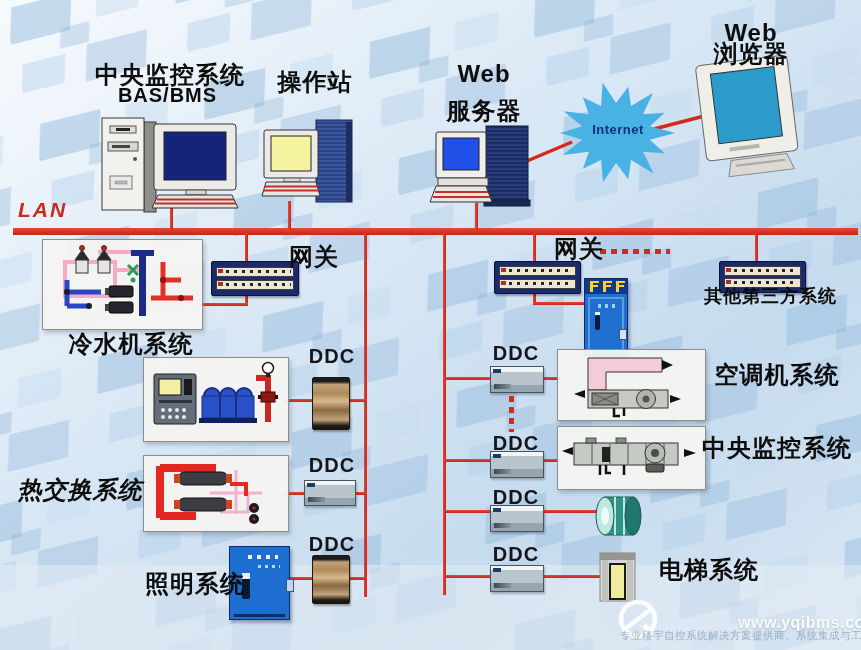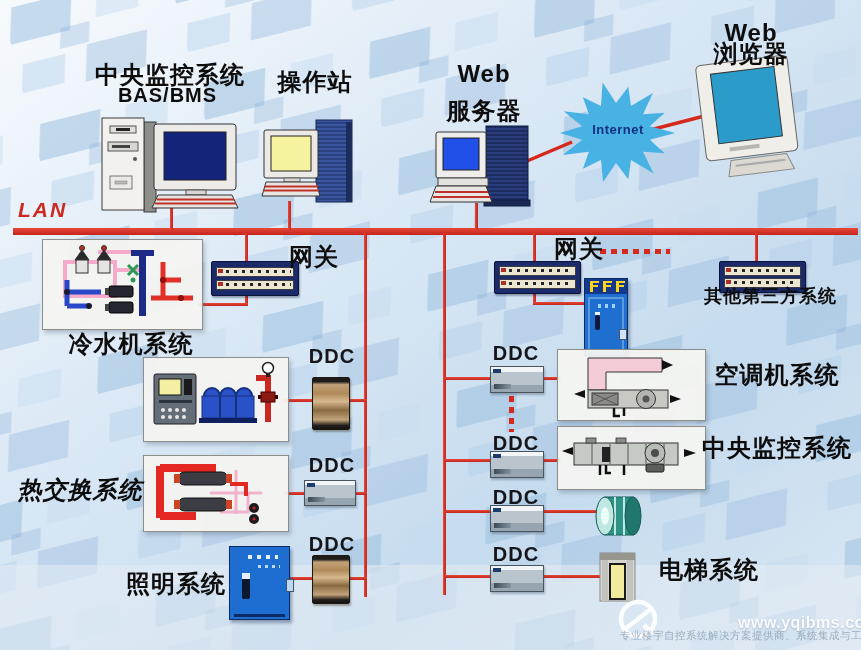--- a/index.html
+++ b/index.html
@@ -306,21 +306,21 @@
   </div>
   <div class="lbl" style="left:10px;top:477px;width:140px;font-style:italic;">热交换系统</div>
 
   <div class="light-cab" style="left:229px;top:546px;width:59px;height:72px;">
     <div class="lc-marks"></div>
     <div class="lc-dots"></div>
     <div class="lc-handle"></div>
     <div class="lc-tag"></div>
     <div class="lc-base"></div>
   </div>
-  <div class="lbl" style="left:106px;top:571px;width:140px;text-align:center;">照明系统</div>
+  <div class="lbl" style="left:125px;top:571px;width:140px;text-align:center;">照明系统</div>
 
   <div class="ddc" style="left:306px;top:345px;width:52px;">DDC</div>
   <div class="ddc-b" style="left:312px;top:377px;width:36px;height:51px;"></div>
 
   <div class="ddc" style="left:306px;top:454px;width:52px;">DDC</div>
   <div class="ddc-g" style="left:304px;top:480px;width:50px;height:24px;"></div>
 
   <div class="ddc" style="left:306px;top:533px;width:52px;">DDC</div>
   <div class="ddc-b" style="left:312px;top:555px;width:36px;height:47px;"></div>
 

